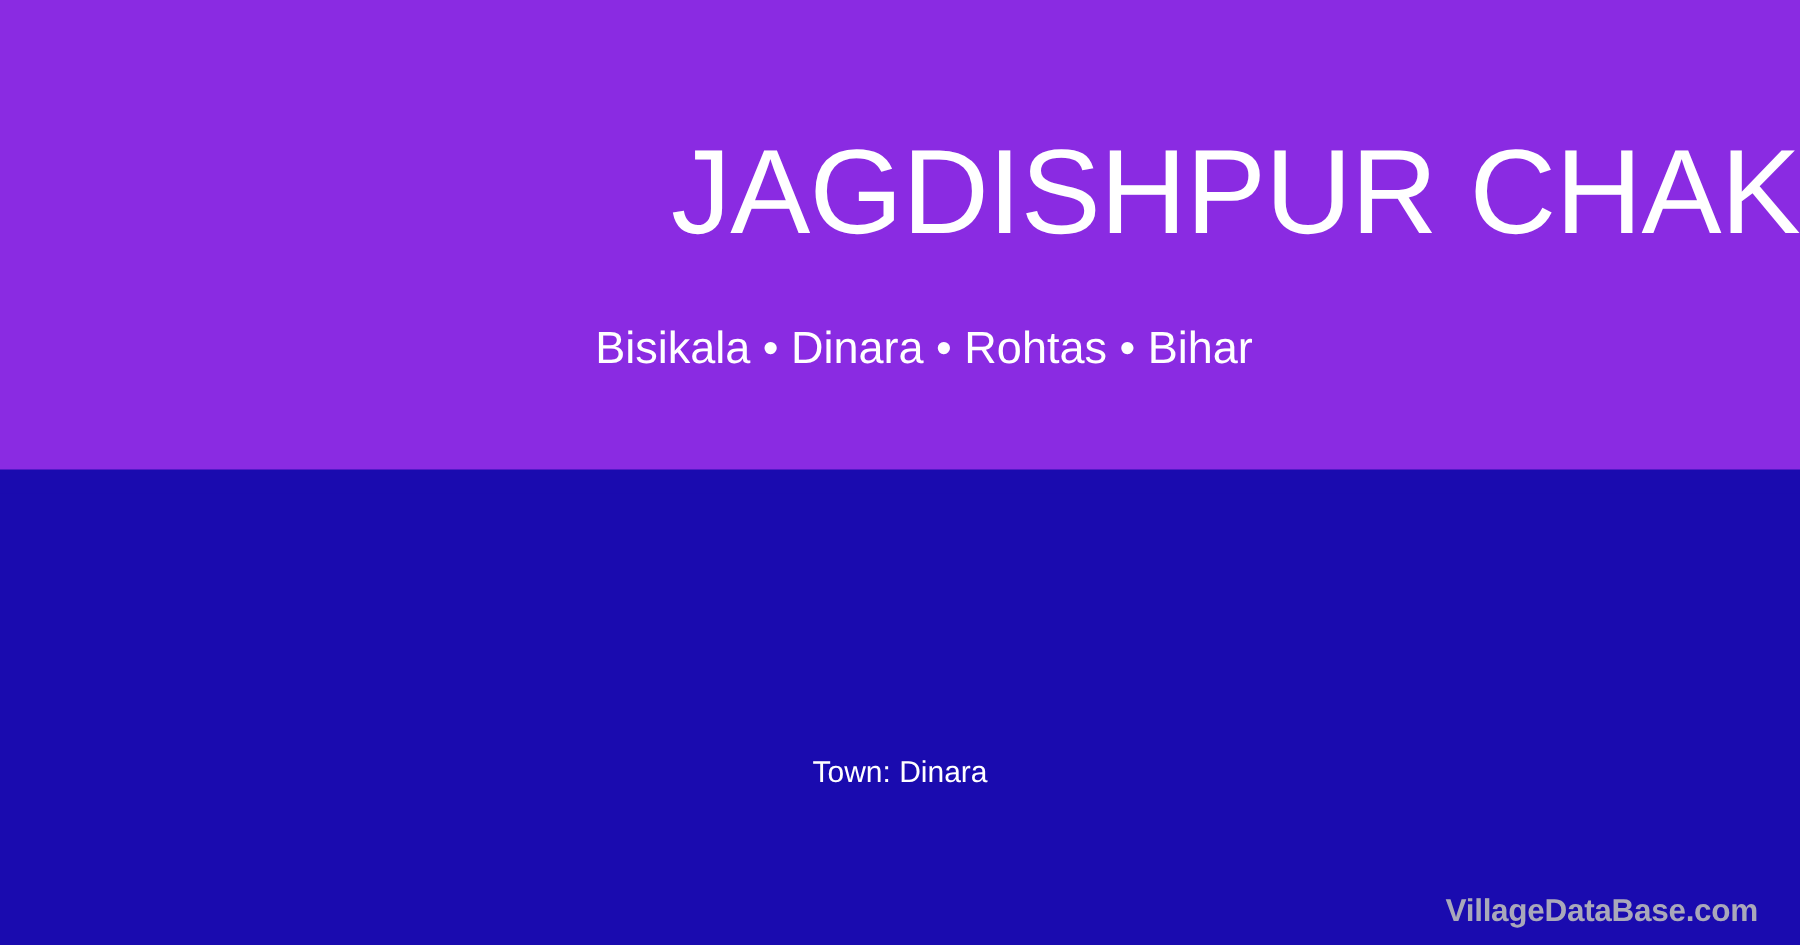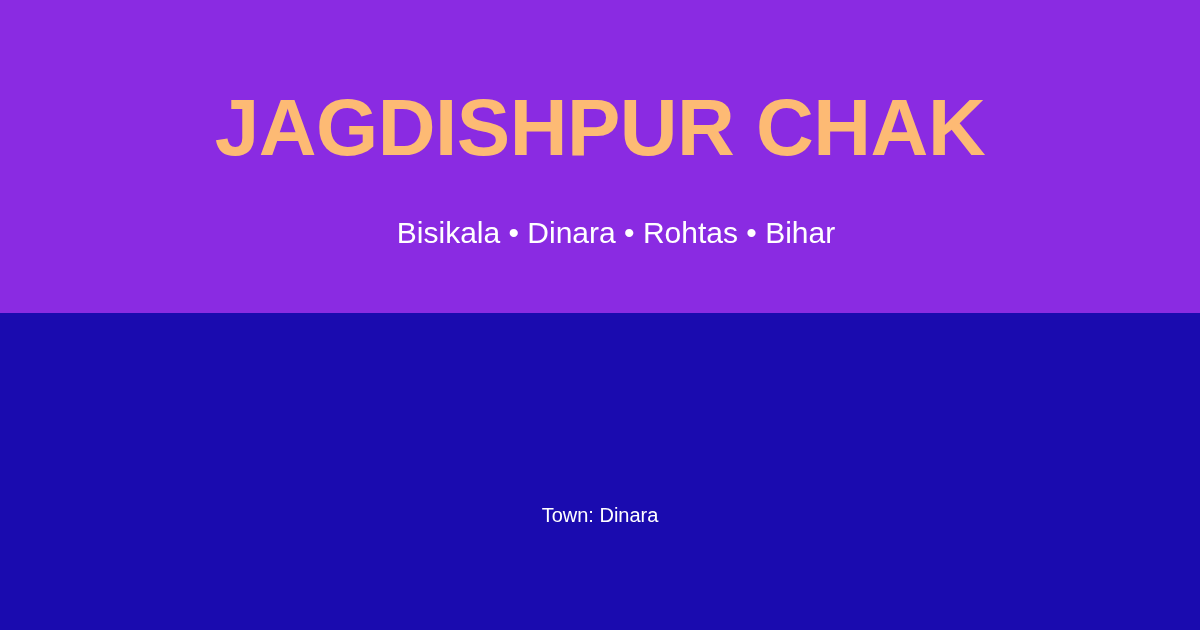--- a/index.html
+++ b/index.html
@@ -36,30 +36,30 @@
     left: 0;
     top: 0;
     width: 1200px;
     text-align: center;
   }
   .village-title {
     margin: 0;
     padding: 0;
     font-family: "Liberation Sans", sans-serif;
     font-size: 80px;
-    font-weight: 700;
+    font-weight: 400;
     line-height: 1;
     letter-spacing: -0.5px;
-    color: #fdba74;
+    color: #ffffff;
     white-space: nowrap;
     position: absolute;
     left: 0;
     top: 88px;
     width: 1200px;
-    text-align: center;
+    text-align: right;
   }
   .village-subtitle {
     margin: 16px;
     padding: 0;
     font-family: "Liberation Sans", sans-serif;
     font-size: 30px;
     font-weight: 400;
     line-height: 1;
     color: #ffffff;
     white-space: nowrap;
@@ -115,14 +115,15 @@
     <div class="header-inner">
       <h1 class="village-title">JAGDISHPUR CHAK</h1>
       <div class="village-subtitle">Bisikala • Dinara • Rohtas • Bihar</div>
     </div>
   </div>
 
   <div class="body-band">
     <div class="detail-line">Town: Dinara</div>
   </div>
 
+  <div class="watermark">VillageDataBase.com</div>
 
 </div>
 
 </body></html>

